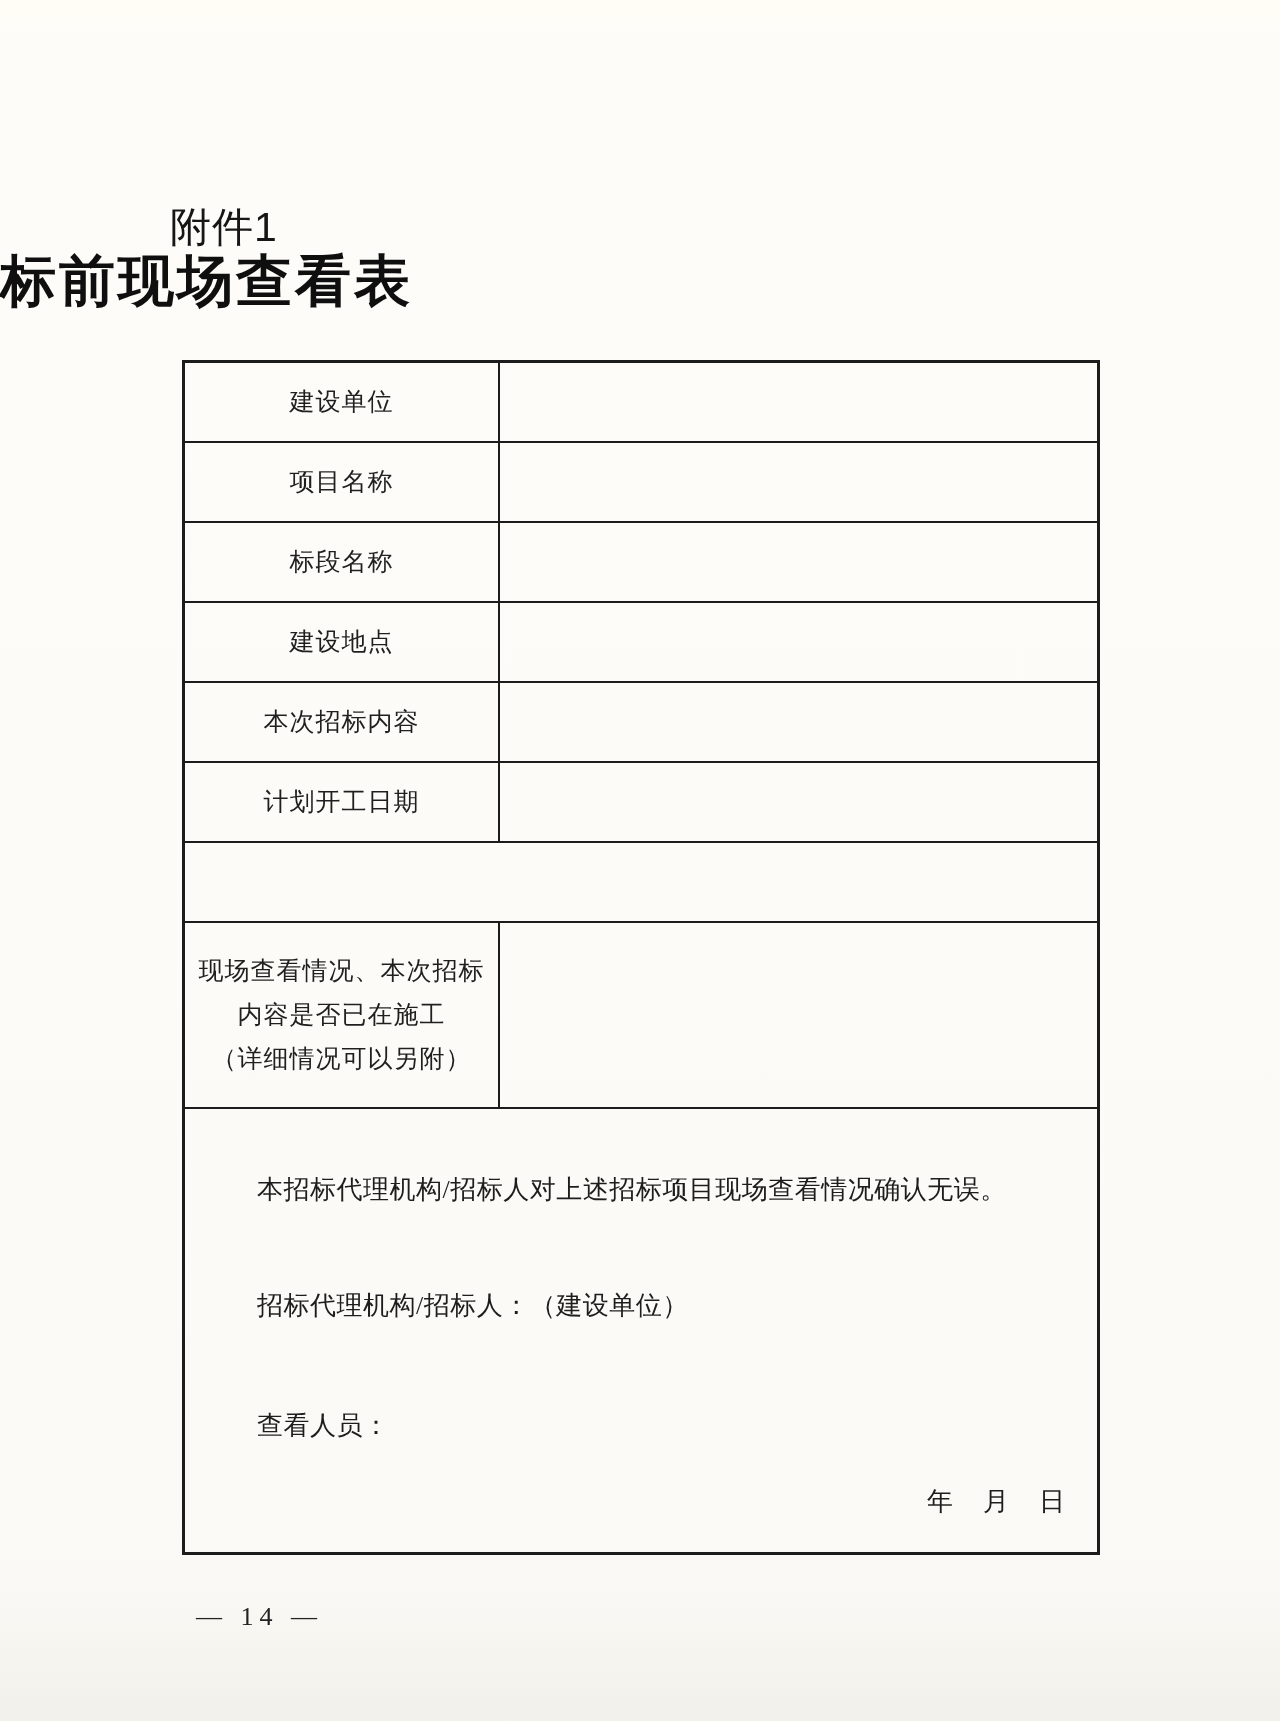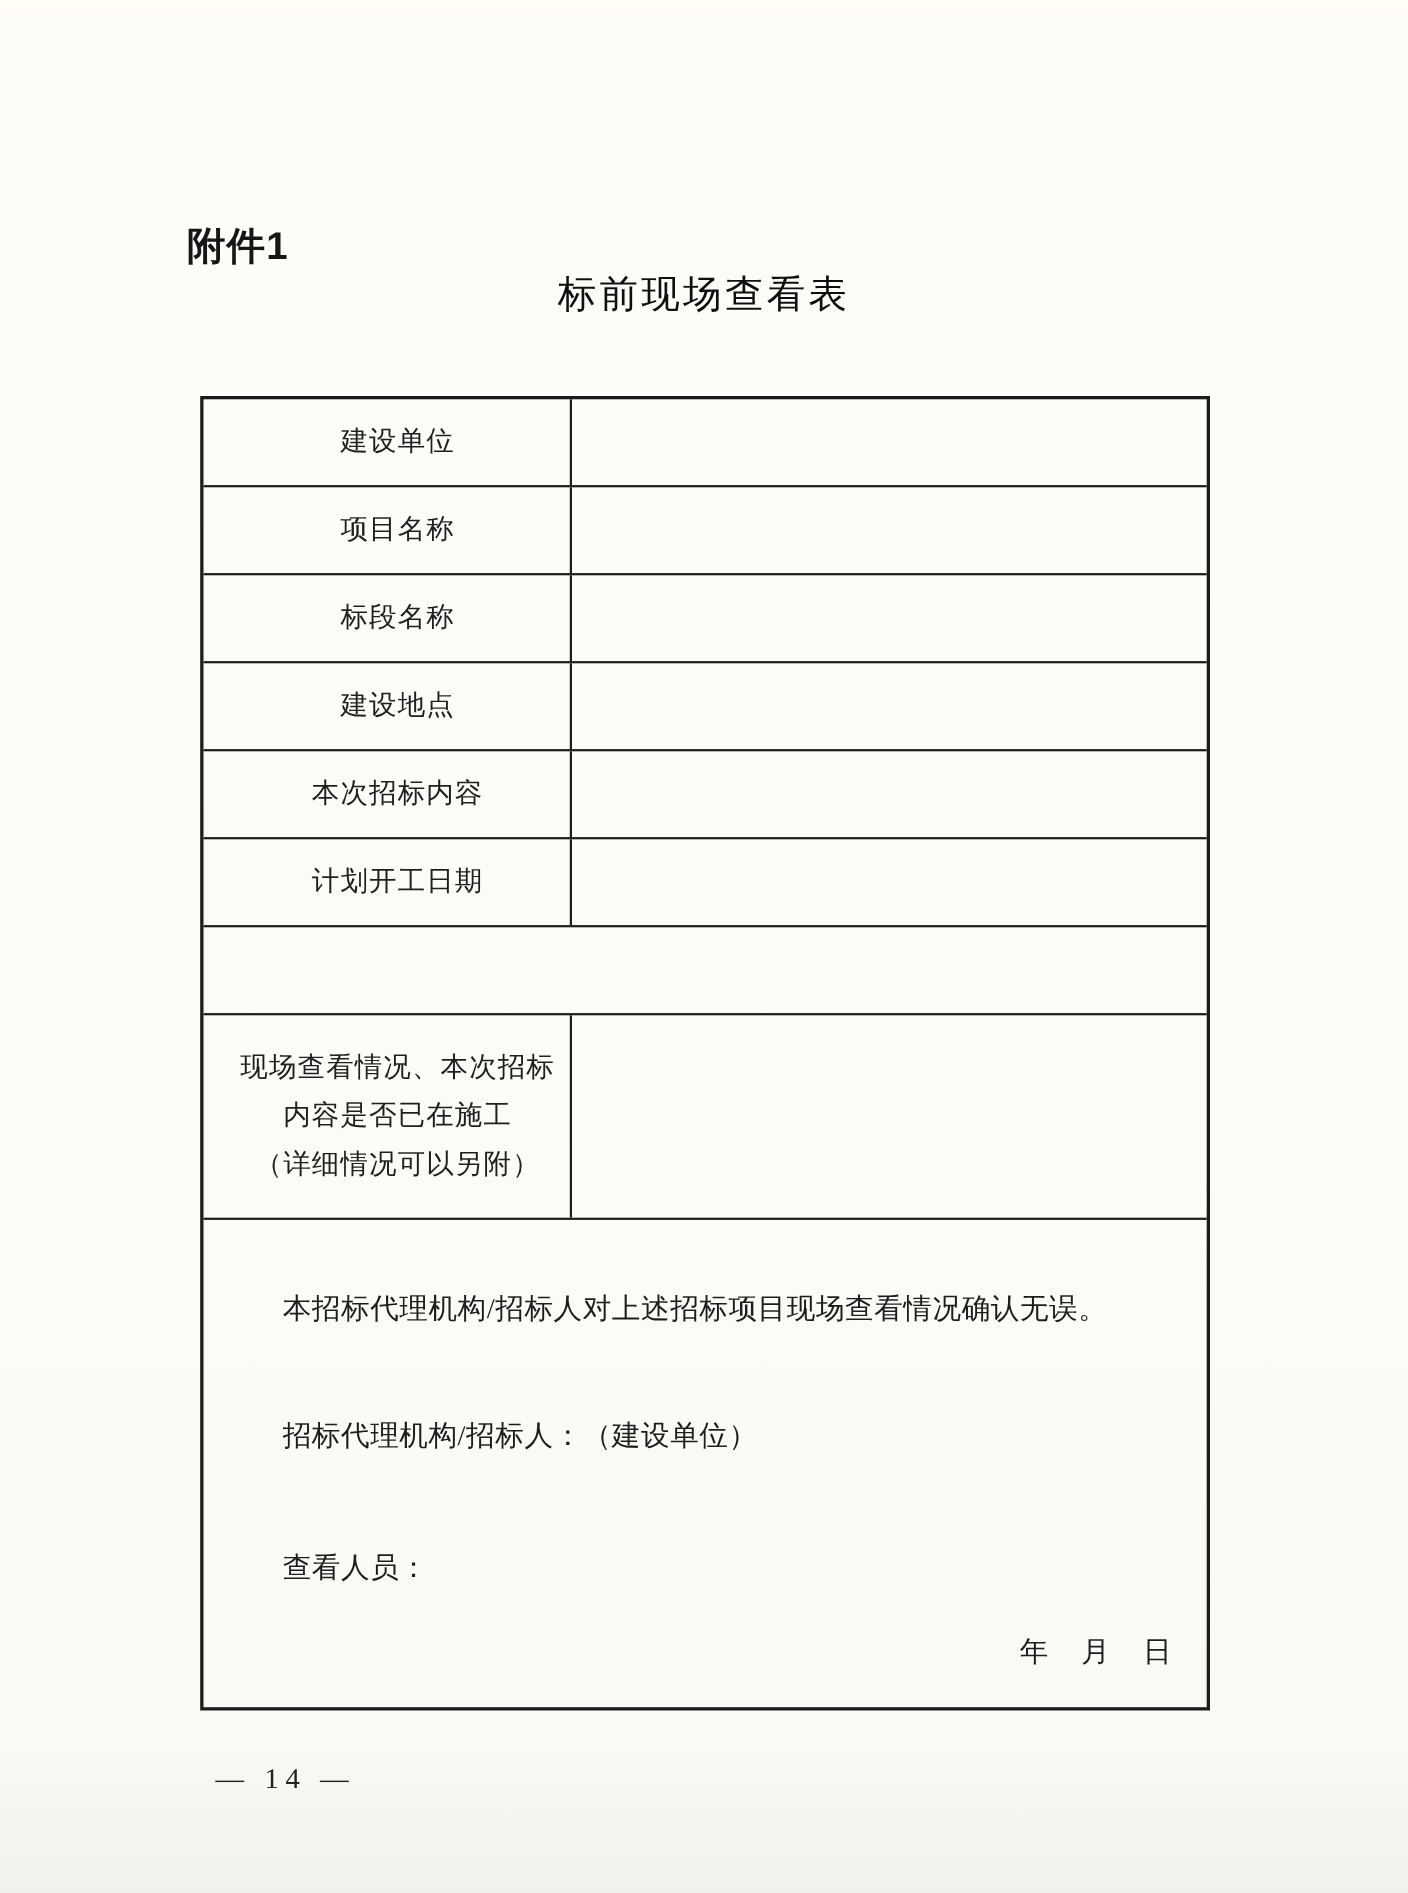--- a/index.html
+++ b/index.html
@@ -14,36 +14,36 @@
     margin: 0 auto;
     background: linear-gradient(180deg, #fffdf4 0%, #fdfcf9 2%, #fcfbf8 55%, #faf9f5 92%, #f2f0ea 100%);
     color: #1b1b1b;
     font-family: "Liberation Serif", "DejaVu Serif", serif;
     overflow: hidden;
   }
   .attach {
     position: absolute;
     left: 170px;
     top: 200px;
-    font-size: 35px;
-    font-weight: 700;
+    font-size: 41px;
+    font-weight: 400;
     letter-spacing: 1px;
     font-family: "Liberation Sans", "DejaVu Sans", sans-serif;
     color: #161616;
     text-align: center;
   }
   .title {
     position: absolute;
     left: 0;
     top: 244px;
     width: 100%;
     margin: 0;
-    text-align: center;
-    font-size: 35px;
-    font-weight: 400;
+    text-align: left;
+    font-size: 56px;
+    font-weight: 700;
     letter-spacing: 3px;
     color: #0f0f0f;
     font-family: "Liberation Serif", "DejaVu Serif", serif;
   }
   .form-table {
     position: absolute;
     left: 182px;
     top: 360px;
     width: 918px;
     height: 1195px;
@@ -69,21 +69,20 @@
     border-right: 2px solid #1c1c1c;
     display: flex;
     flex-direction: column;
     align-items: center;
     justify-content: center;
     font-size: 25px;
     letter-spacing: 1px;
     color: #1f1f1f;
     text-align: center;
     line-height: 44px;
-    margin-left: 20px;
   }
   .value-cell {
     flex: 1;
   }
   .table-footer {
     flex: 1 1 auto;
     position: relative;
     font-size: 26px;
     color: #1d1d1d;
     margin-top: 21px;

